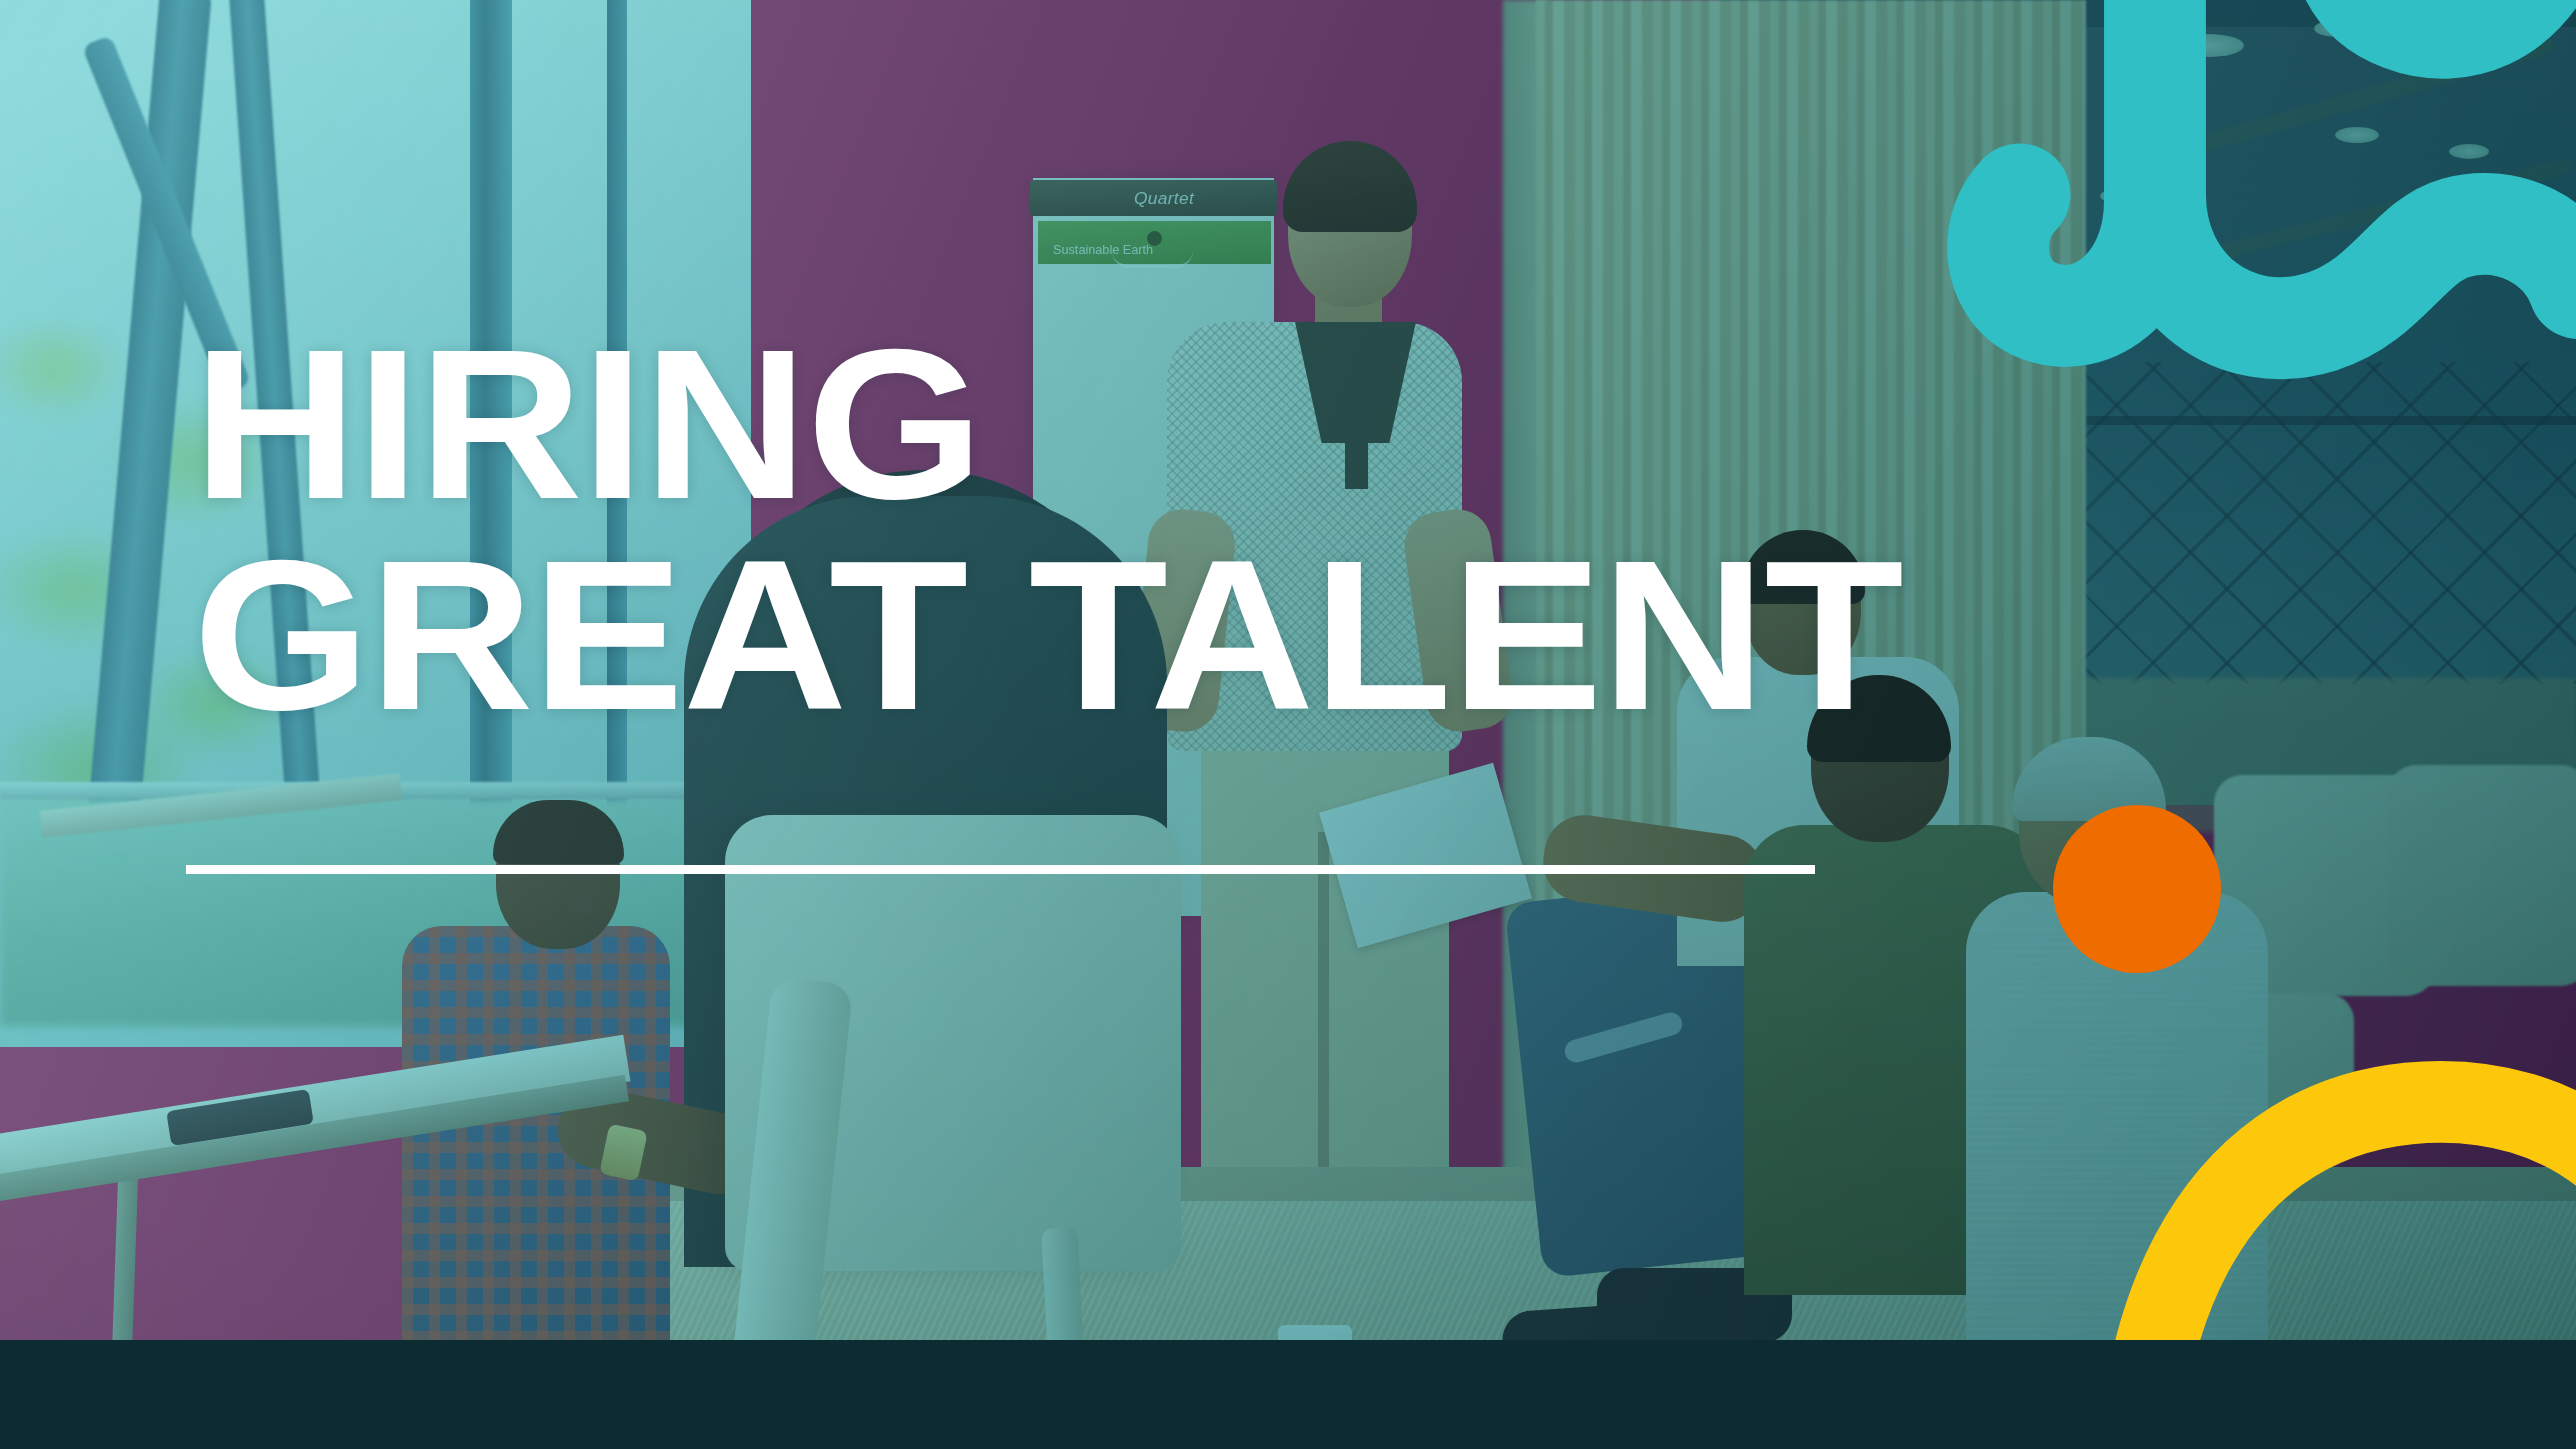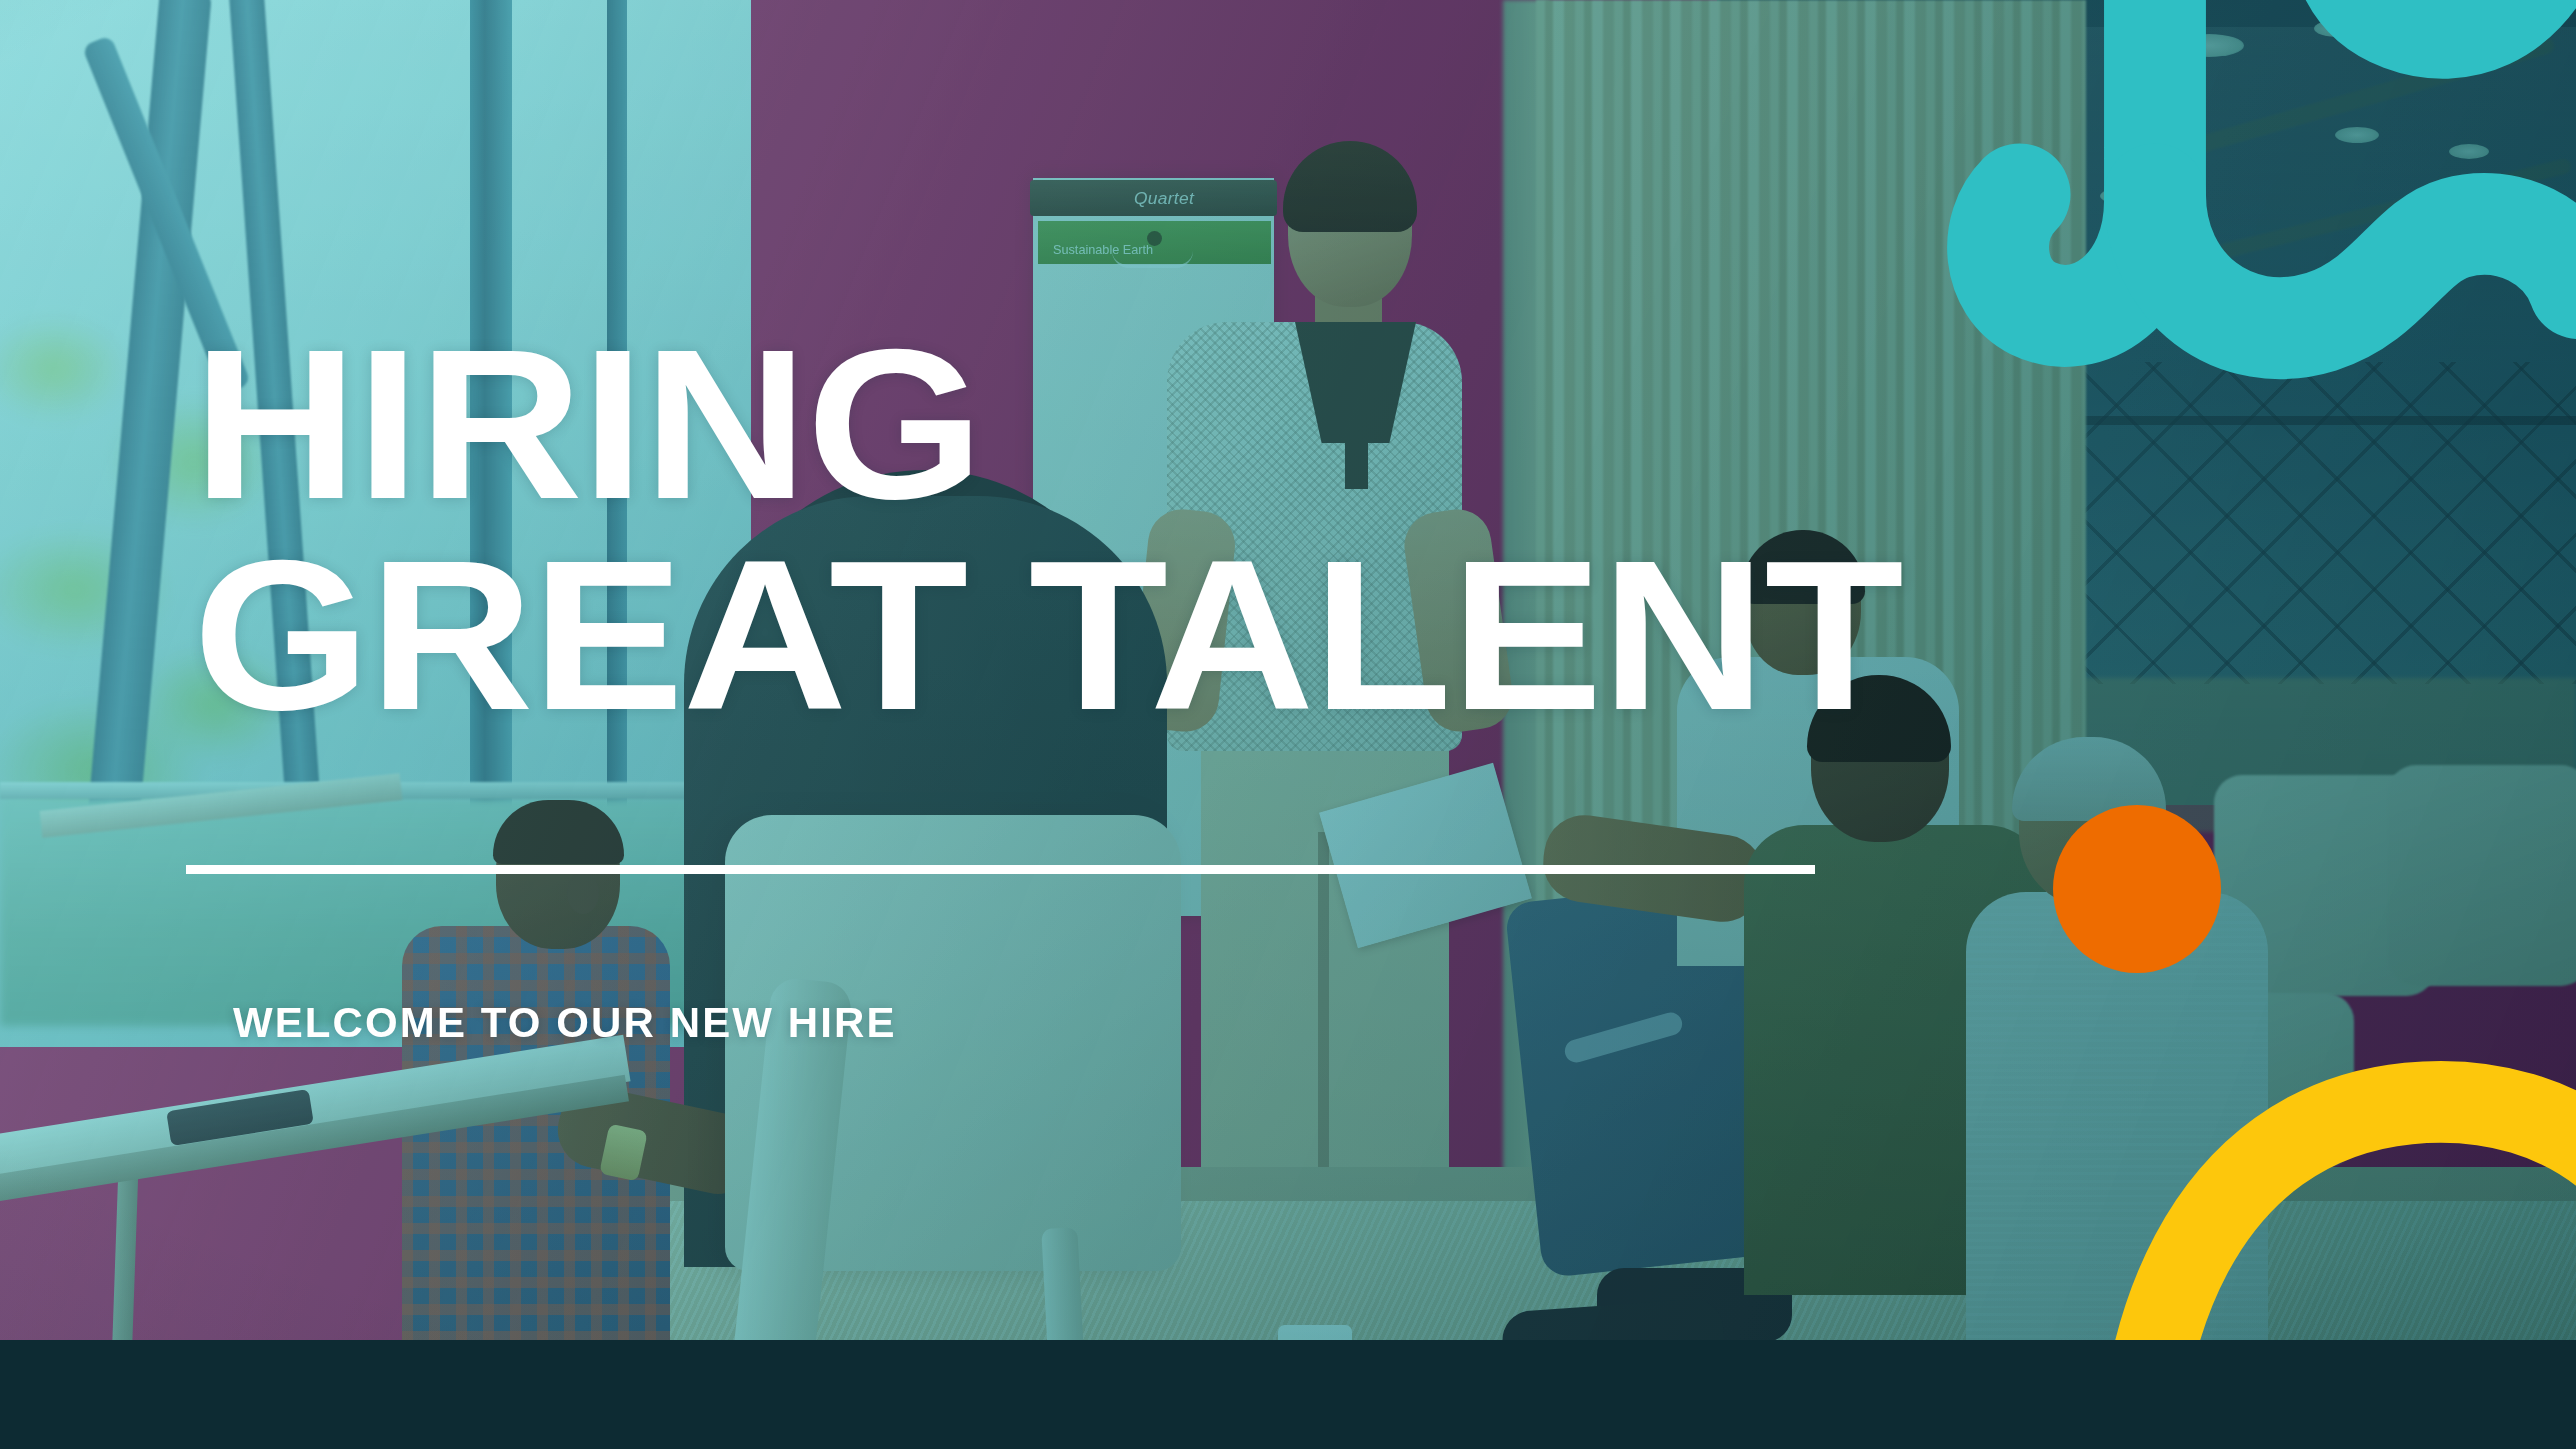--- a/index.html
+++ b/index.html
@@ -415,17 +415,16 @@
                C 720 66, 880 230, 900 430" stroke="#FDC70C" stroke-width="122" stroke-linecap="butt" fill="none"></path>
     </svg>
   </div>
 
   <div class="copy">
     <div class="headline">
       <span>HIRING</span>
       <span class="l2">GREAT TALENT</span>
     </div>
     <div class="rule"></div>
-    <div class="subtitle">WELCOME TO OUR NEW HIRE</div>
   </div>
 
 </div>
 
 
 </body></html>

